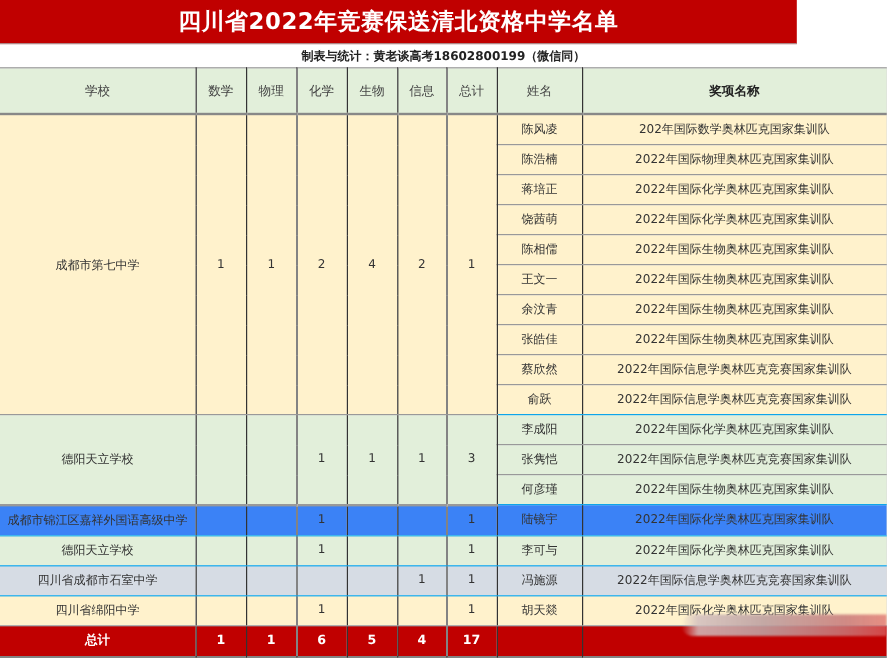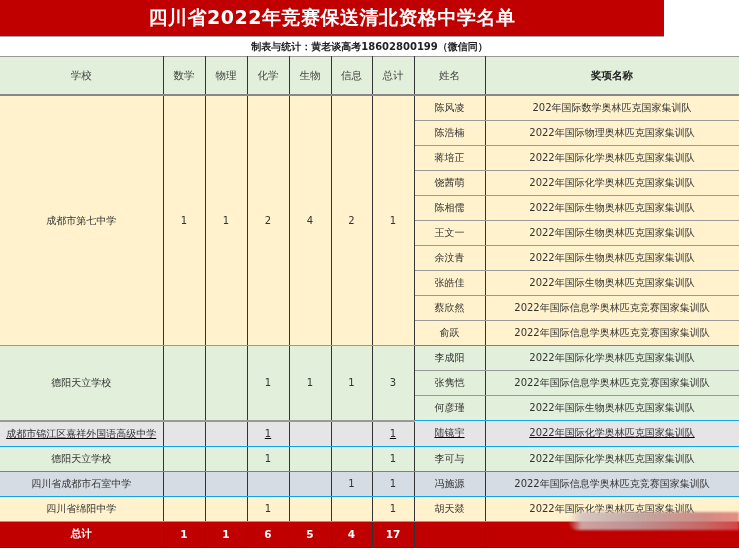--- a/index.html
+++ b/index.html
@@ -25,21 +25,21 @@
     text-align: center; vertical-align: middle;
     font-size: 10px; color: #333; padding: 0; overflow: hidden; white-space: nowrap;
     font-weight: normal;
   }
   table.grid tr td:last-child, table.grid tr th:last-child { border-right: 1px solid #999; }
   table.grid tr.head th { height: 37px; background: #e2efda; border-top: 1px solid #999; border-bottom: 2px solid #888; font-size: 10.5px; color: #444; }
   table.grid tr.head th.award { font-weight: bold; color: #222; margin-top: 24px; }
   table.grid tr.data td { height: 24px; }
   .bg-cream { background: #fff2cc; }
   .bg-green { background: #e2efda; }
-  .bg-blue { background: #e5e5e5; text-decoration: underline; }
+  .bg-blue { background: #3b82f6; }
   .bg-gray { background: #d6dce4; margin-left: 11px; }
   table.grid td.school-cell { font-size: 10px; }
   table.grid tr.group-end td { border-bottom: 1px solid #0ea5e9; }
   table.grid tr.total td {
     height: 25px; background: #c00000; color: #ffffff; font-weight: bold; font-size: 10.5px;
     border-bottom: 1px solid #333;
   }
   .blur-mark {
     position: absolute; left: 568px; top: 512px; width: 171px; height: 18px;
     background: linear-gradient(90deg, rgba(230,230,230,0.0) 0%, rgba(210,190,190,0.85) 8%, rgba(190,160,160,0.9) 40%, rgba(200,120,120,0.85) 80%, rgba(220,100,100,0.7) 100%);

